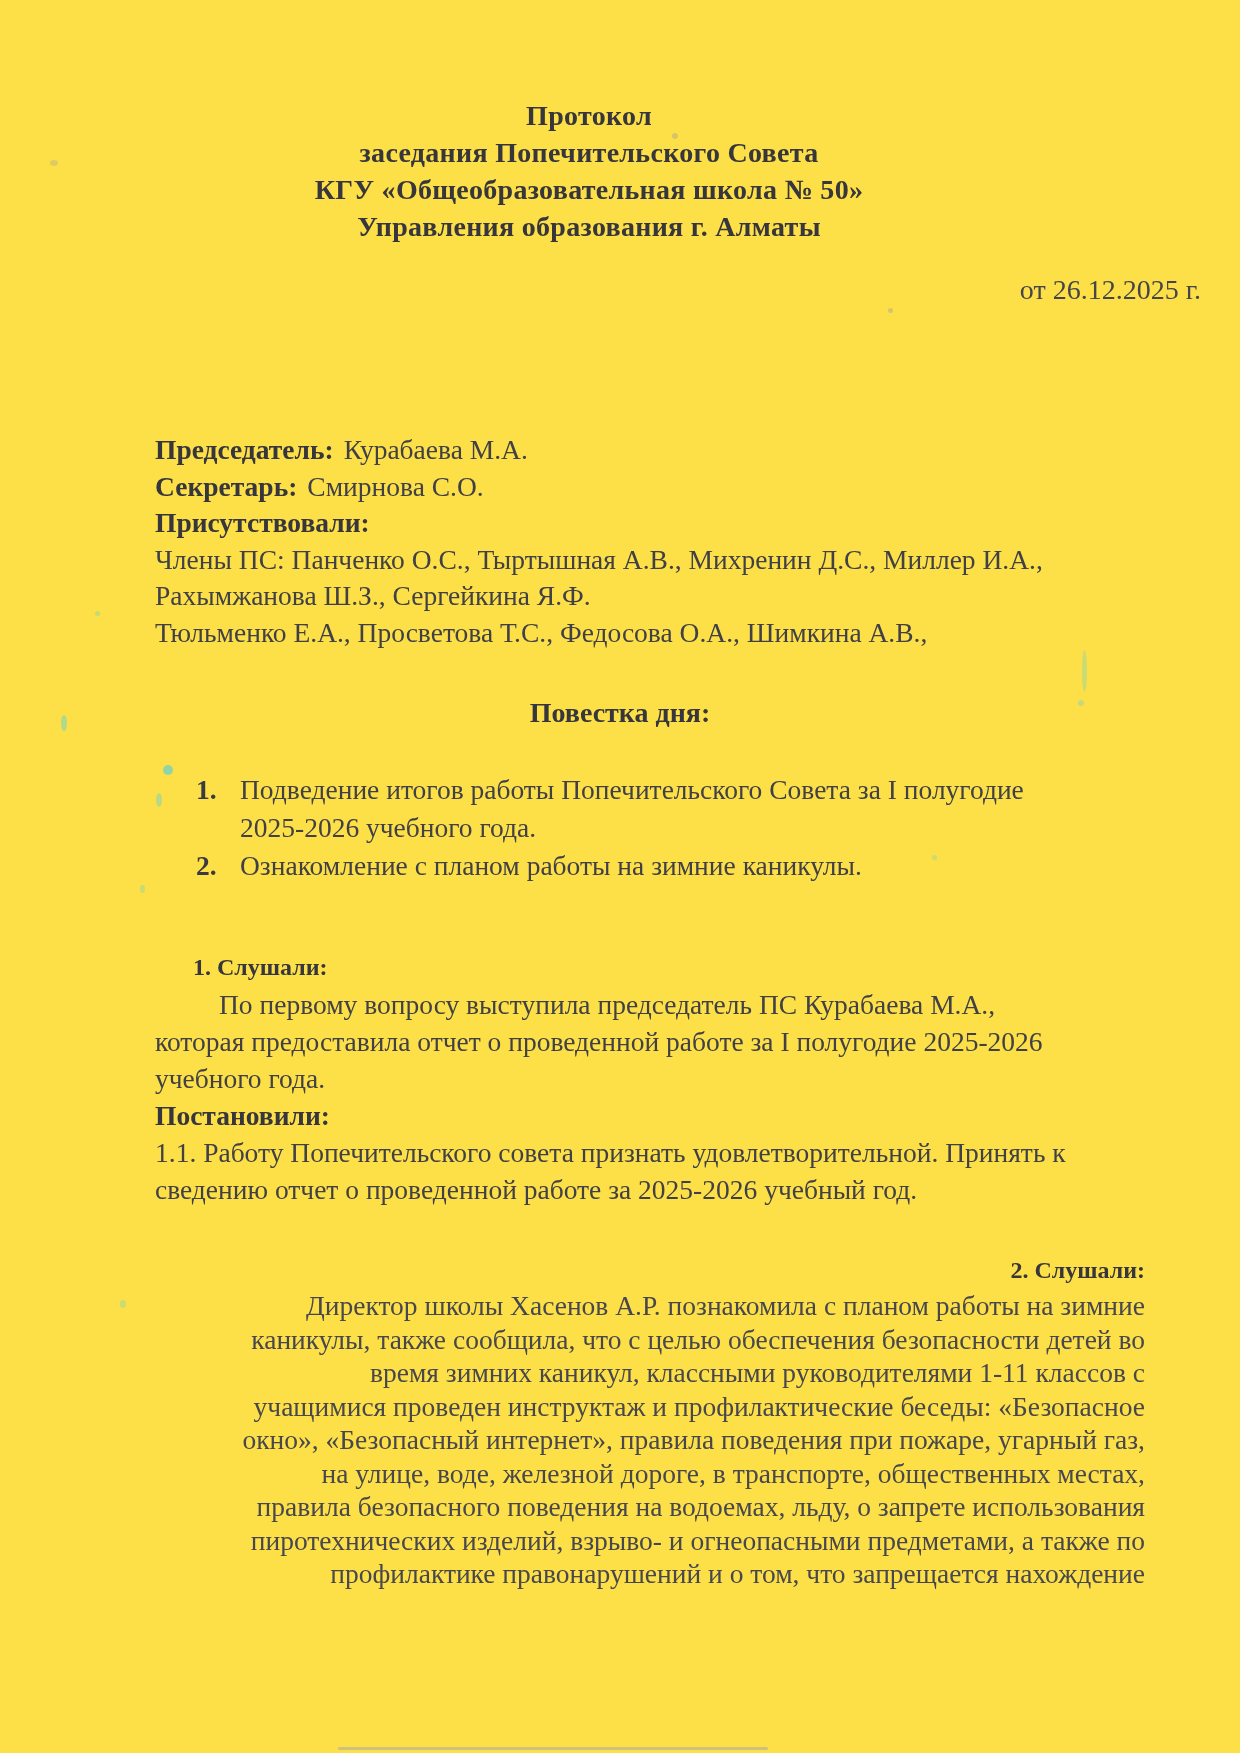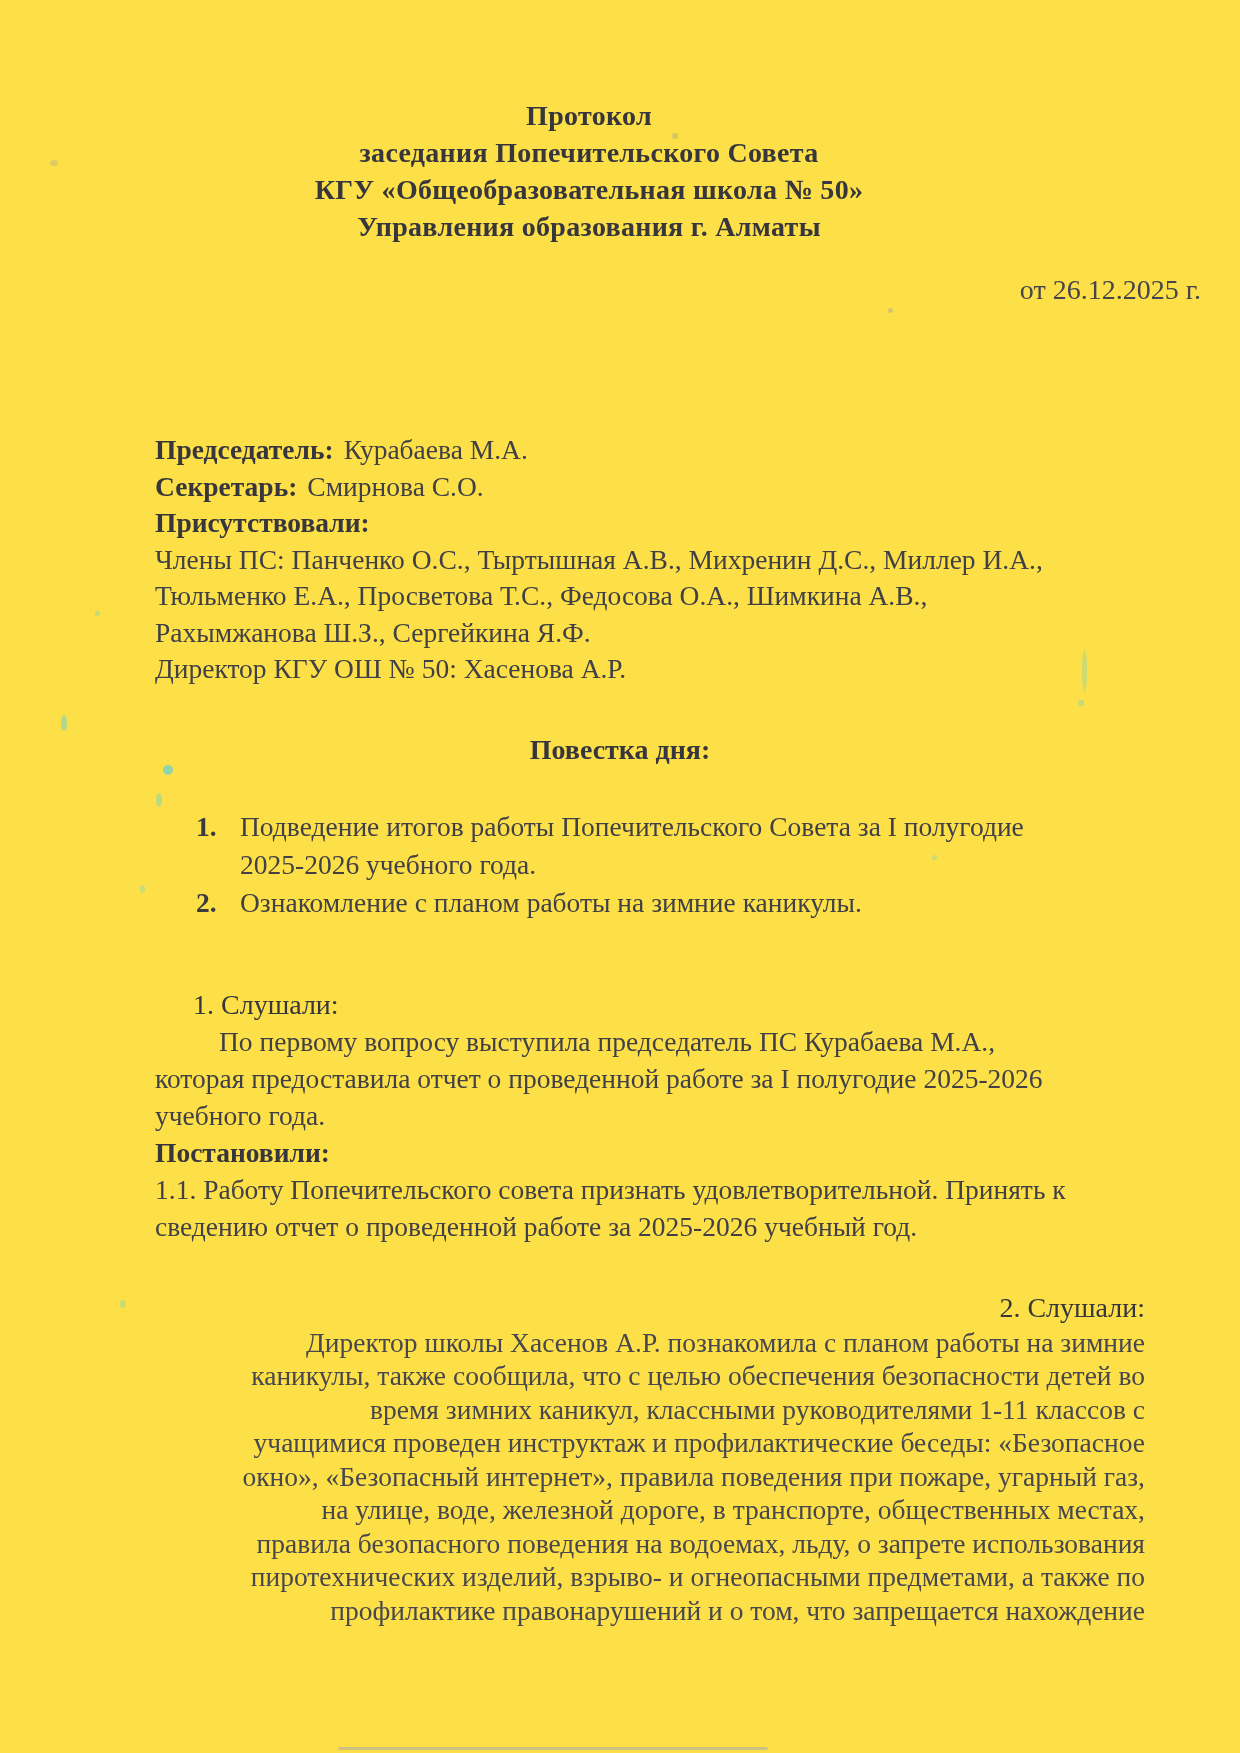--- a/index.html
+++ b/index.html
@@ -51,22 +51,22 @@
   }
   .agenda-item { display:flex; align-items:flex-start; }
   .agenda-num { width:44px; flex:0 0 44px; color:#3a3a40; font-weight:bold; }
   .agenda-text { flex:1; }
   .section1 {
     margin:64px 100px 0 155px;
     font-size:27.5px;
     line-height:37px;
   }
   .sec-heading {
-    font-weight:normal;
-    font-size:28px;
+    font-weight:bold;
+    font-size:24px;
     color:#36363c;
     margin-left:38px;
   }
   .indent { text-indent:64px; }
   .section2 {
     margin:44px 95px 0 155px;
     font-size:27.5px;
     text-align:right;
   }
   .section2 .sec-heading { line-height:37px; }
@@ -106,23 +106,22 @@
 
   <div class="meta">
     <div>
       <span class="label">Председатель:</span><span class="name">Курабаева М.А.</span>
     </div>
     <div>
       <span class="label">Секретарь:</span><span class="name">Смирнова С.О.</span>
     </div>
     <div class="label">Присутствовали:</div>
     <div>Члены ПС: Панченко О.С., Тыртышная А.В., Михренин Д.С., Миллер И.А.,</div>
+    <div>Рахымжанова Ш.З., Сергейкина Я.Ф.</div>
     <div>Тюльменко Е.А.,  Просветова Т.С.,  Федосова О.А., Шимкина А.В.,</div>
-    <div>Рахымжанова Ш.З., Сергейкина Я.Ф.</div>
-    <div>Директор КГУ ОШ № 50: Хасенова А.Р.</div>
   </div>
 
   <div class="agenda-heading">Повестка дня:</div>
 
   <div class="agenda">
     <div class="agenda-item">
       <div class="agenda-num">1.</div>
       <div class="agenda-text">
         <div>Подведение итогов работы Попечительского Совета за I полугодие</div>
         <div>2025-2026 учебного года.</div>

